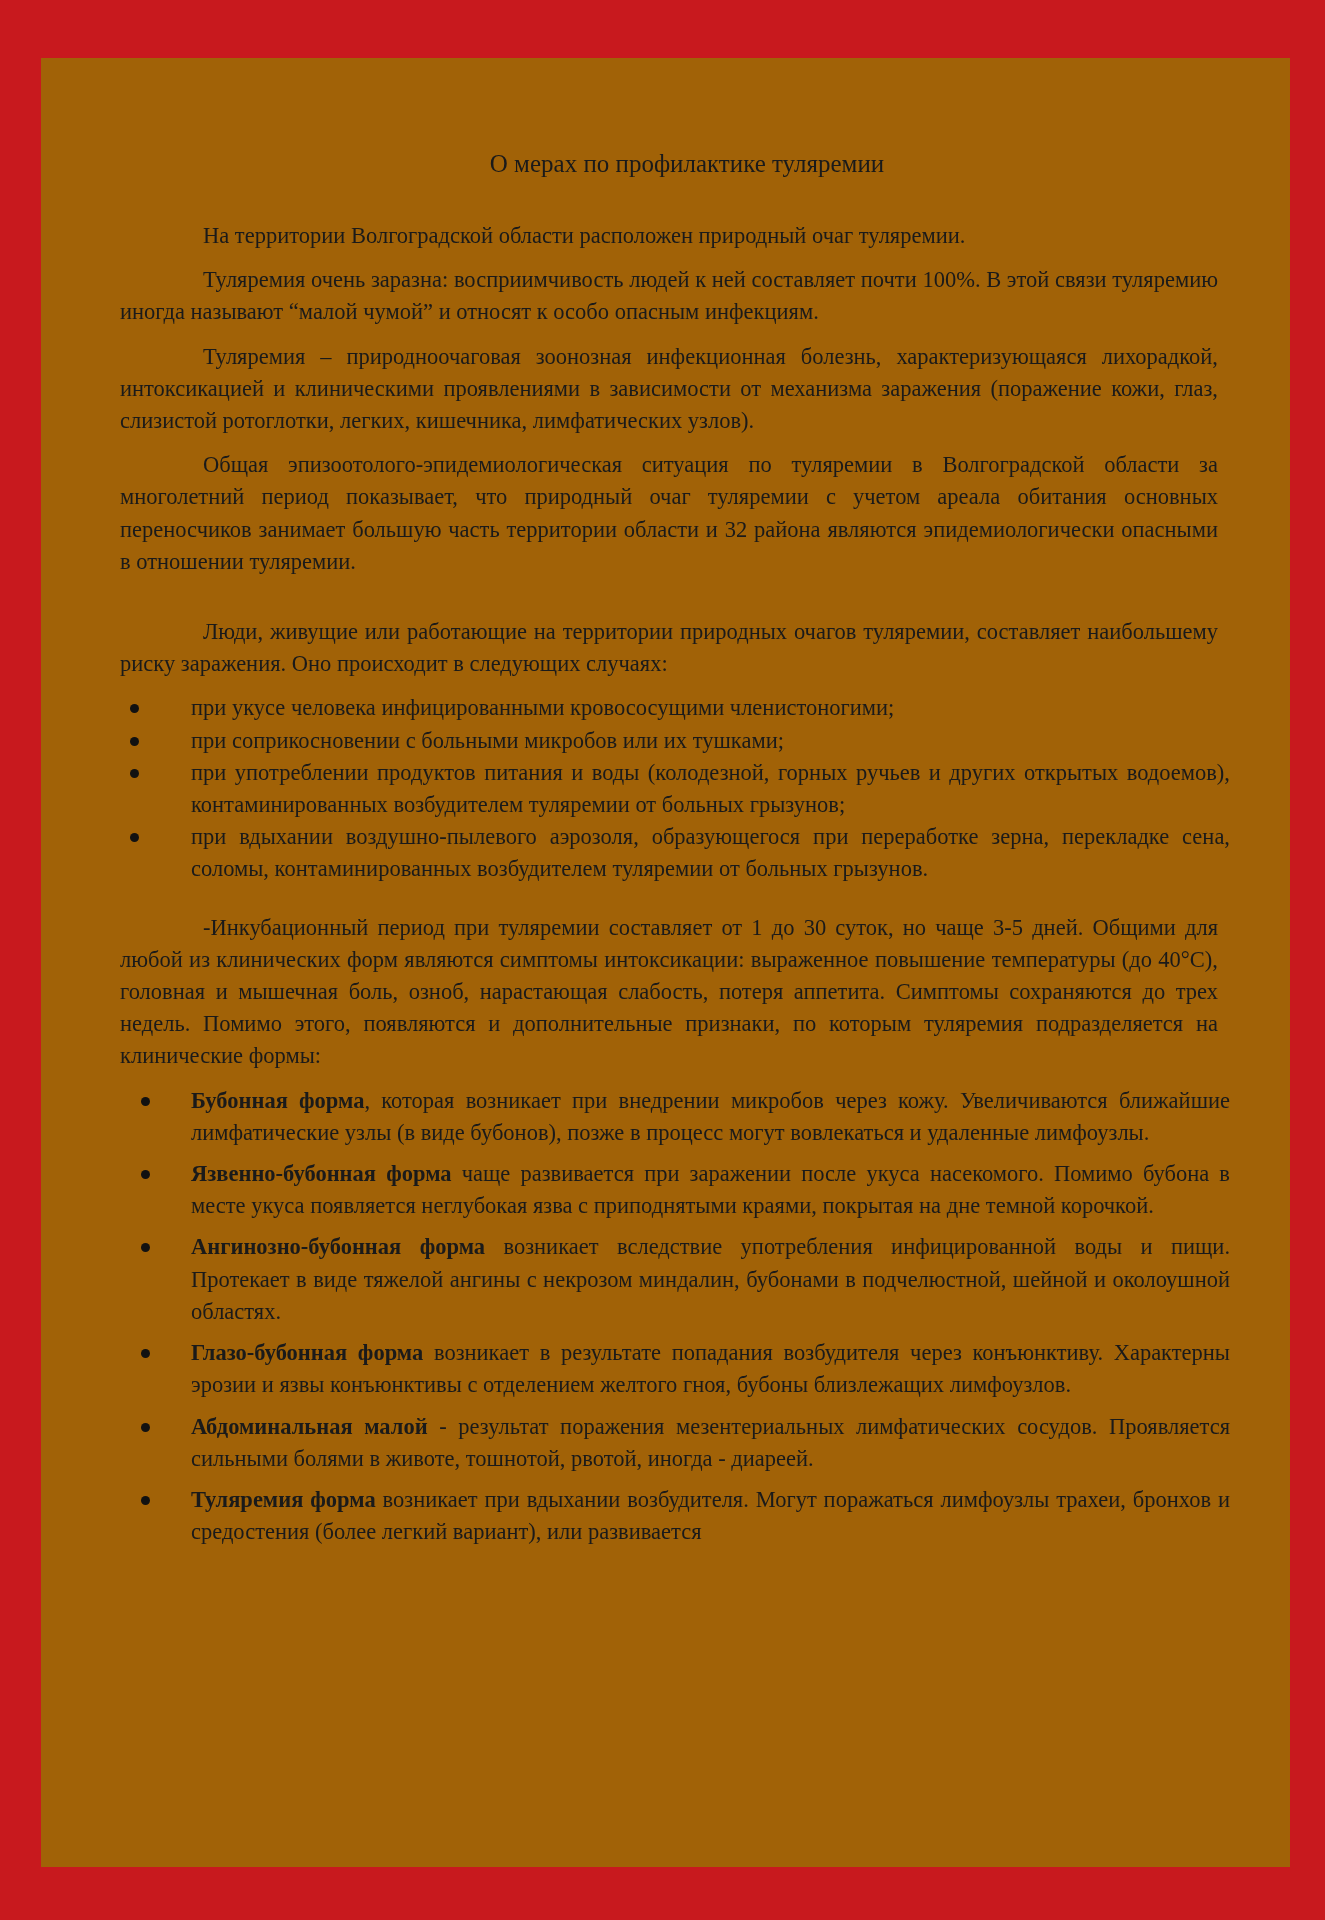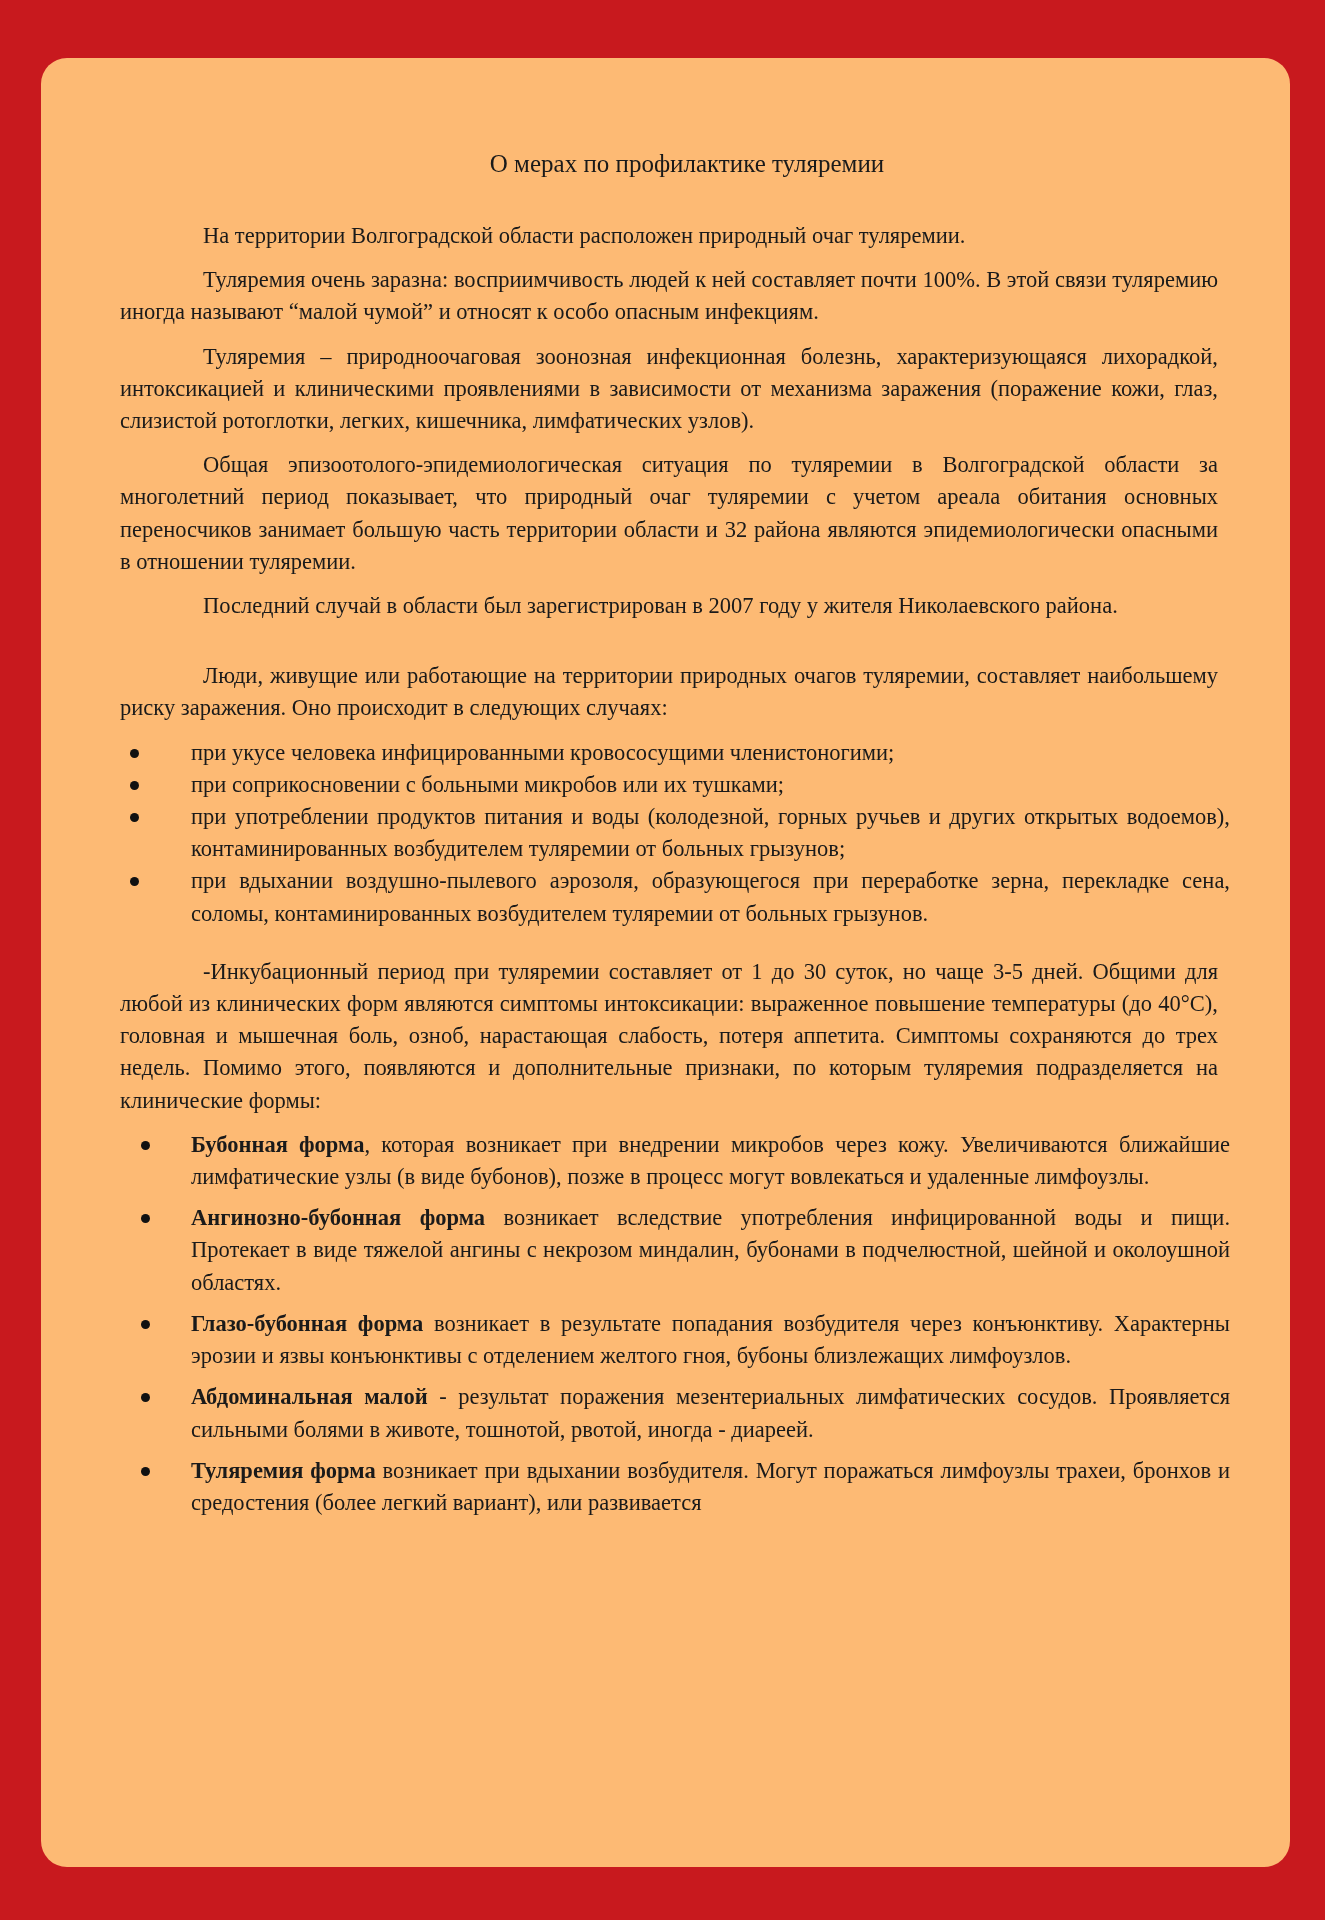--- a/index.html
+++ b/index.html
@@ -4,22 +4,21 @@
 <style>
   html, body { margin:0; padding:0; }
   body {
     width:1325px; height:1920px;
     background:#c8191e;
     position:relative; overflow:hidden;
   }
   .page {
     position:absolute; left:41px; top:58px;
     width:1249px; height:1809px;
-    background:#fdba74;
-    border-radius:26px;
+    background:#a16207;
   }
   .content {
     position:absolute; left:67px; top:90px; width:1122px;
     font-family:"Liberation Serif", "DejaVu Serif", serif;
     font-size:22.5px; line-height:32.2px; color:#1a1a1a;
   }
   .title {
     text-align:center; font-size:25px; margin:0 0 40px 0; line-height:32px;
     padding-left:36px;
   }
@@ -40,35 +39,35 @@
 <body>
 
 <div class="page">
   <div class="content">
     <div class="title">О мерах по профилактике туляремии</div>
 
     <p>На территории Волгоградской области расположен природный очаг туляремии.</p>
     <p>Туляремия очень заразна: восприимчивость людей к ней составляет почти 100%. В этой связи туляремию иногда называют “малой чумой” и относят к особо опасным инфекциям.</p>
     <p>Туляремия – природноочаговая зоонозная инфекционная болезнь, характеризующаяся лихорадкой, интоксикацией и клиническими проявлениями в зависимости от механизма заражения (поражение кожи, глаз, слизистой ротоглотки, легких, кишечника, лимфатических узлов).</p>
     <p>Общая эпизоотолого-эпидемиологическая ситуация по туляремии в Волгоградской области за многолетний период показывает, что природный очаг туляремии с учетом ареала обитания основных переносчиков занимает большую часть территории области и 32 района являются эпидемиологически опасными в отношении туляремии.</p>
-    <p>Последний случай в области был зарегистрирован в 2007 году у жителя Николаевского района.</p>
     <div class="gap"></div>
     <p>Люди, живущие или работающие на территории природных очагов туляремии, составляет наибольшему риску заражения. Оно происходит в следующих случаях:</p>
 
     <ul>
       <li><span class="bullet"></span><span>при укусе человека инфицированными кровососущими членистоногими;</span></li>
       <li><span class="bullet"></span><span>при соприкосновении с больными микробов или их тушками;</span></li>
       <li><span class="bullet"></span><span>при употреблении продуктов питания и воды (колодезной, горных ручьев и других открытых водоемов), контаминированных возбудителем туляремии от больных грызунов;</span></li>
       <li><span class="bullet"></span><span>при вдыхании воздушно-пылевого аэрозоля, образующегося при переработке зерна, перекладке сена, соломы, контаминированных возбудителем туляремии от больных грызунов.</span></li>
     </ul>
 
     <div class="gap"></div>
     <p>-Инкубационный период при туляремии составляет от 1 до 30 суток, но чаще 3-5 дней. Общими для любой из клинических форм являются симптомы интоксикации: выраженное повышение температуры (до 40°С), головная и мышечная боль, озноб, нарастающая слабость, потеря аппетита. Симптомы сохраняются до трех недель. Помимо этого, появляются и дополнительные признаки, по которым туляремия подразделяется на клинические формы:</p>
 
     <ul class="forms">
       <li><span class="bullet"></span><b>Бубонная форма</b><span>, которая возникает при внедрении микробов через кожу. Увеличиваются ближайшие лимфатические узлы (в виде бубонов), позже в процесс могут вовлекаться и удаленные лимфоузлы.</span></li>
+      <li><span class="bullet"></span><b>Язвенно-бубонная форма</b><span> чаще развивается при заражении после укуса насекомого. Помимо бубона в месте укуса появляется неглубокая язва с приподнятыми краями, покрытая на дне темной корочкой.</span></li>
       <li><span class="bullet"></span><b>Ангинозно-бубонная форма</b><span> возникает вследствие употребления инфицированной воды и пищи. Протекает в виде тяжелой ангины с некрозом миндалин, бубонами в подчелюстной, шейной и околоушной областях.</span></li>
       <li><span class="bullet"></span><b>Глазо-бубонная форма</b><span> возникает в результате попадания возбудителя через конъюнктиву. Характерны эрозии и язвы конъюнктивы с отделением желтого гноя, бубоны близлежащих лимфоузлов.</span></li>
       <li><span class="bullet"></span><b>Абдоминальная малой</b><span> - результат поражения мезентериальных лимфатических сосудов. Проявляется сильными болями в животе, тошнотой, рвотой, иногда - диареей.</span></li>
       <li><span class="bullet"></span><b>Туляремия форма</b><span> возникает при вдыхании возбудителя. Могут поражаться лимфоузлы трахеи, бронхов и средостения (более легкий вариант), или развивается</span></li>
     </ul>
   </div>
 </div>
 
 </body></html>

